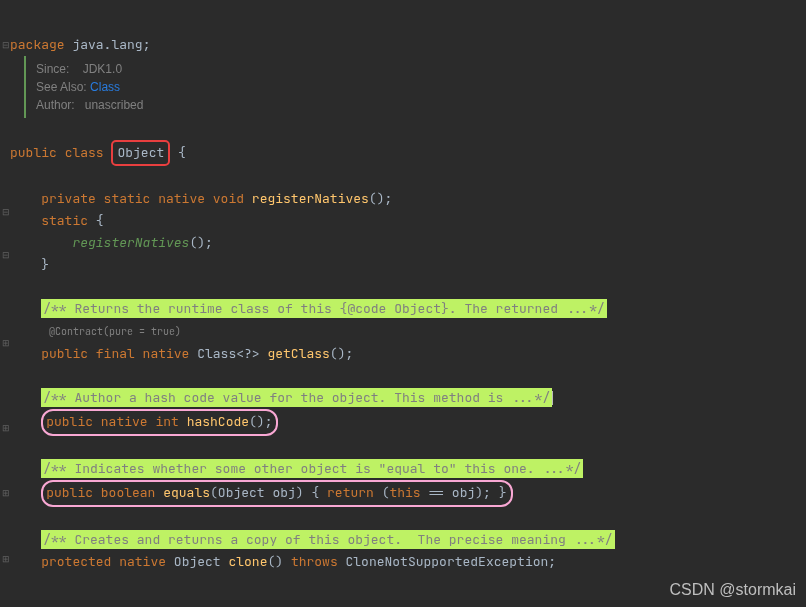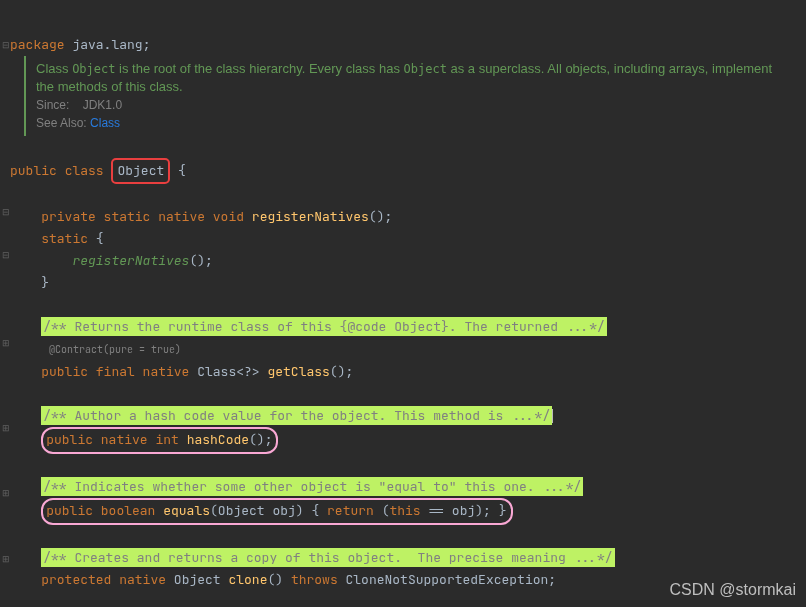--- a/index.html
+++ b/index.html
@@ -55,23 +55,23 @@
   .caret {
     display:inline-block; width:1px; height:14px; background:#bbbbbb; vertical-align:middle;
   }
 </style>
 </head>
 <body>
 
 <div class="content">
 <span class="kw">package</span> <span class="pkg-val">java.lang</span>;
 <div class="docblock">
-<div class="sent"><span>Class </span><span class="mono">Object</span><span> is the root of the class hierarchy. Every class has </span><span class="mono">Object</span><span> as a superclass. All objects, including arrays, implement the methods of this class.</span></div>
 <div><span>Since:</span>&nbsp;&nbsp;&nbsp;&nbsp;<span>JDK1.0</span></div>
 <div><span>See Also:</span> <span class="link">Class</span></div>
+<div><span>Author:</span>&nbsp;&nbsp;&nbsp;<span>unascribed</span></div>
 </div>
 <span class="kw">public</span> <span class="kw">class</span> <span class="redbox"><span class="str-name">Object</span></span> <span>{</span>
 
     <span class="kw">private static native void</span> <span class="method">registerNatives</span><span class="paren">();</span>
     <span class="kw">static</span> <span>{</span>
         <span class="comment-block" style="font-style:italic">registerNatives</span><span class="paren">();</span>
     <span>}</span>
 
     <span class="doc-collapsed">/** Returns the runtime class of this {@code Object}. The returned ...*/</span>
      <span class="anno">@Contract(pure = true)</span>

